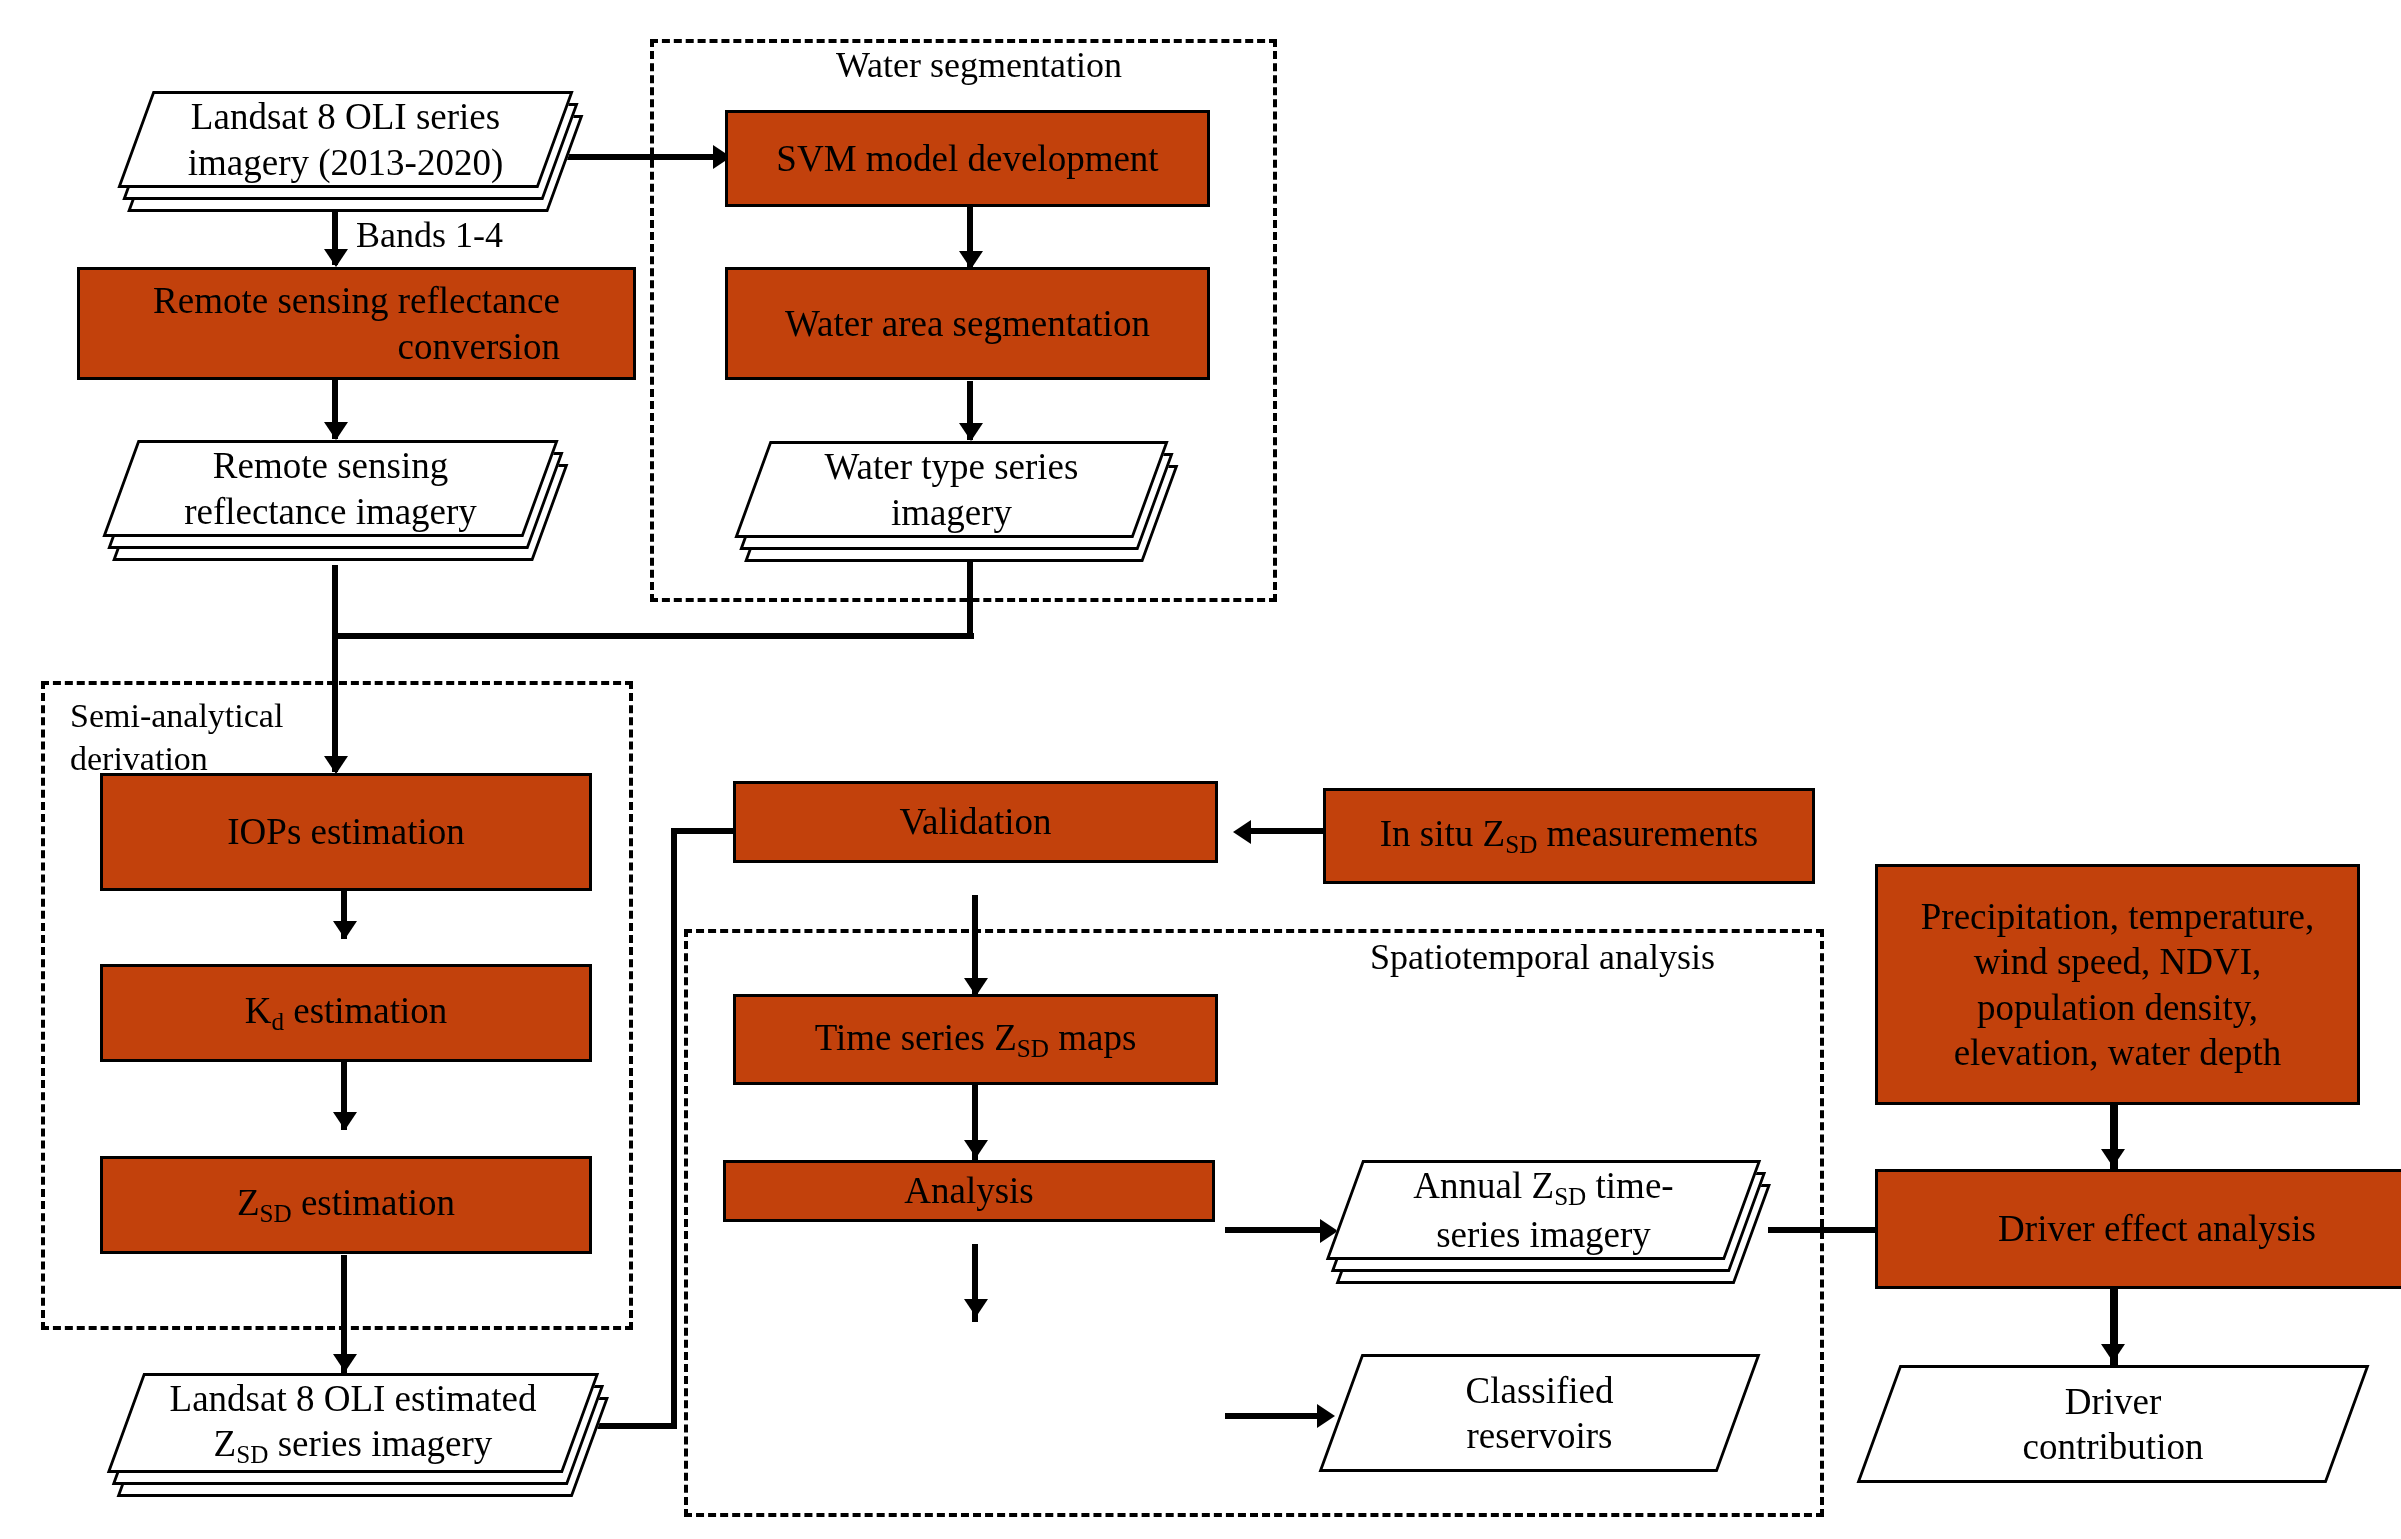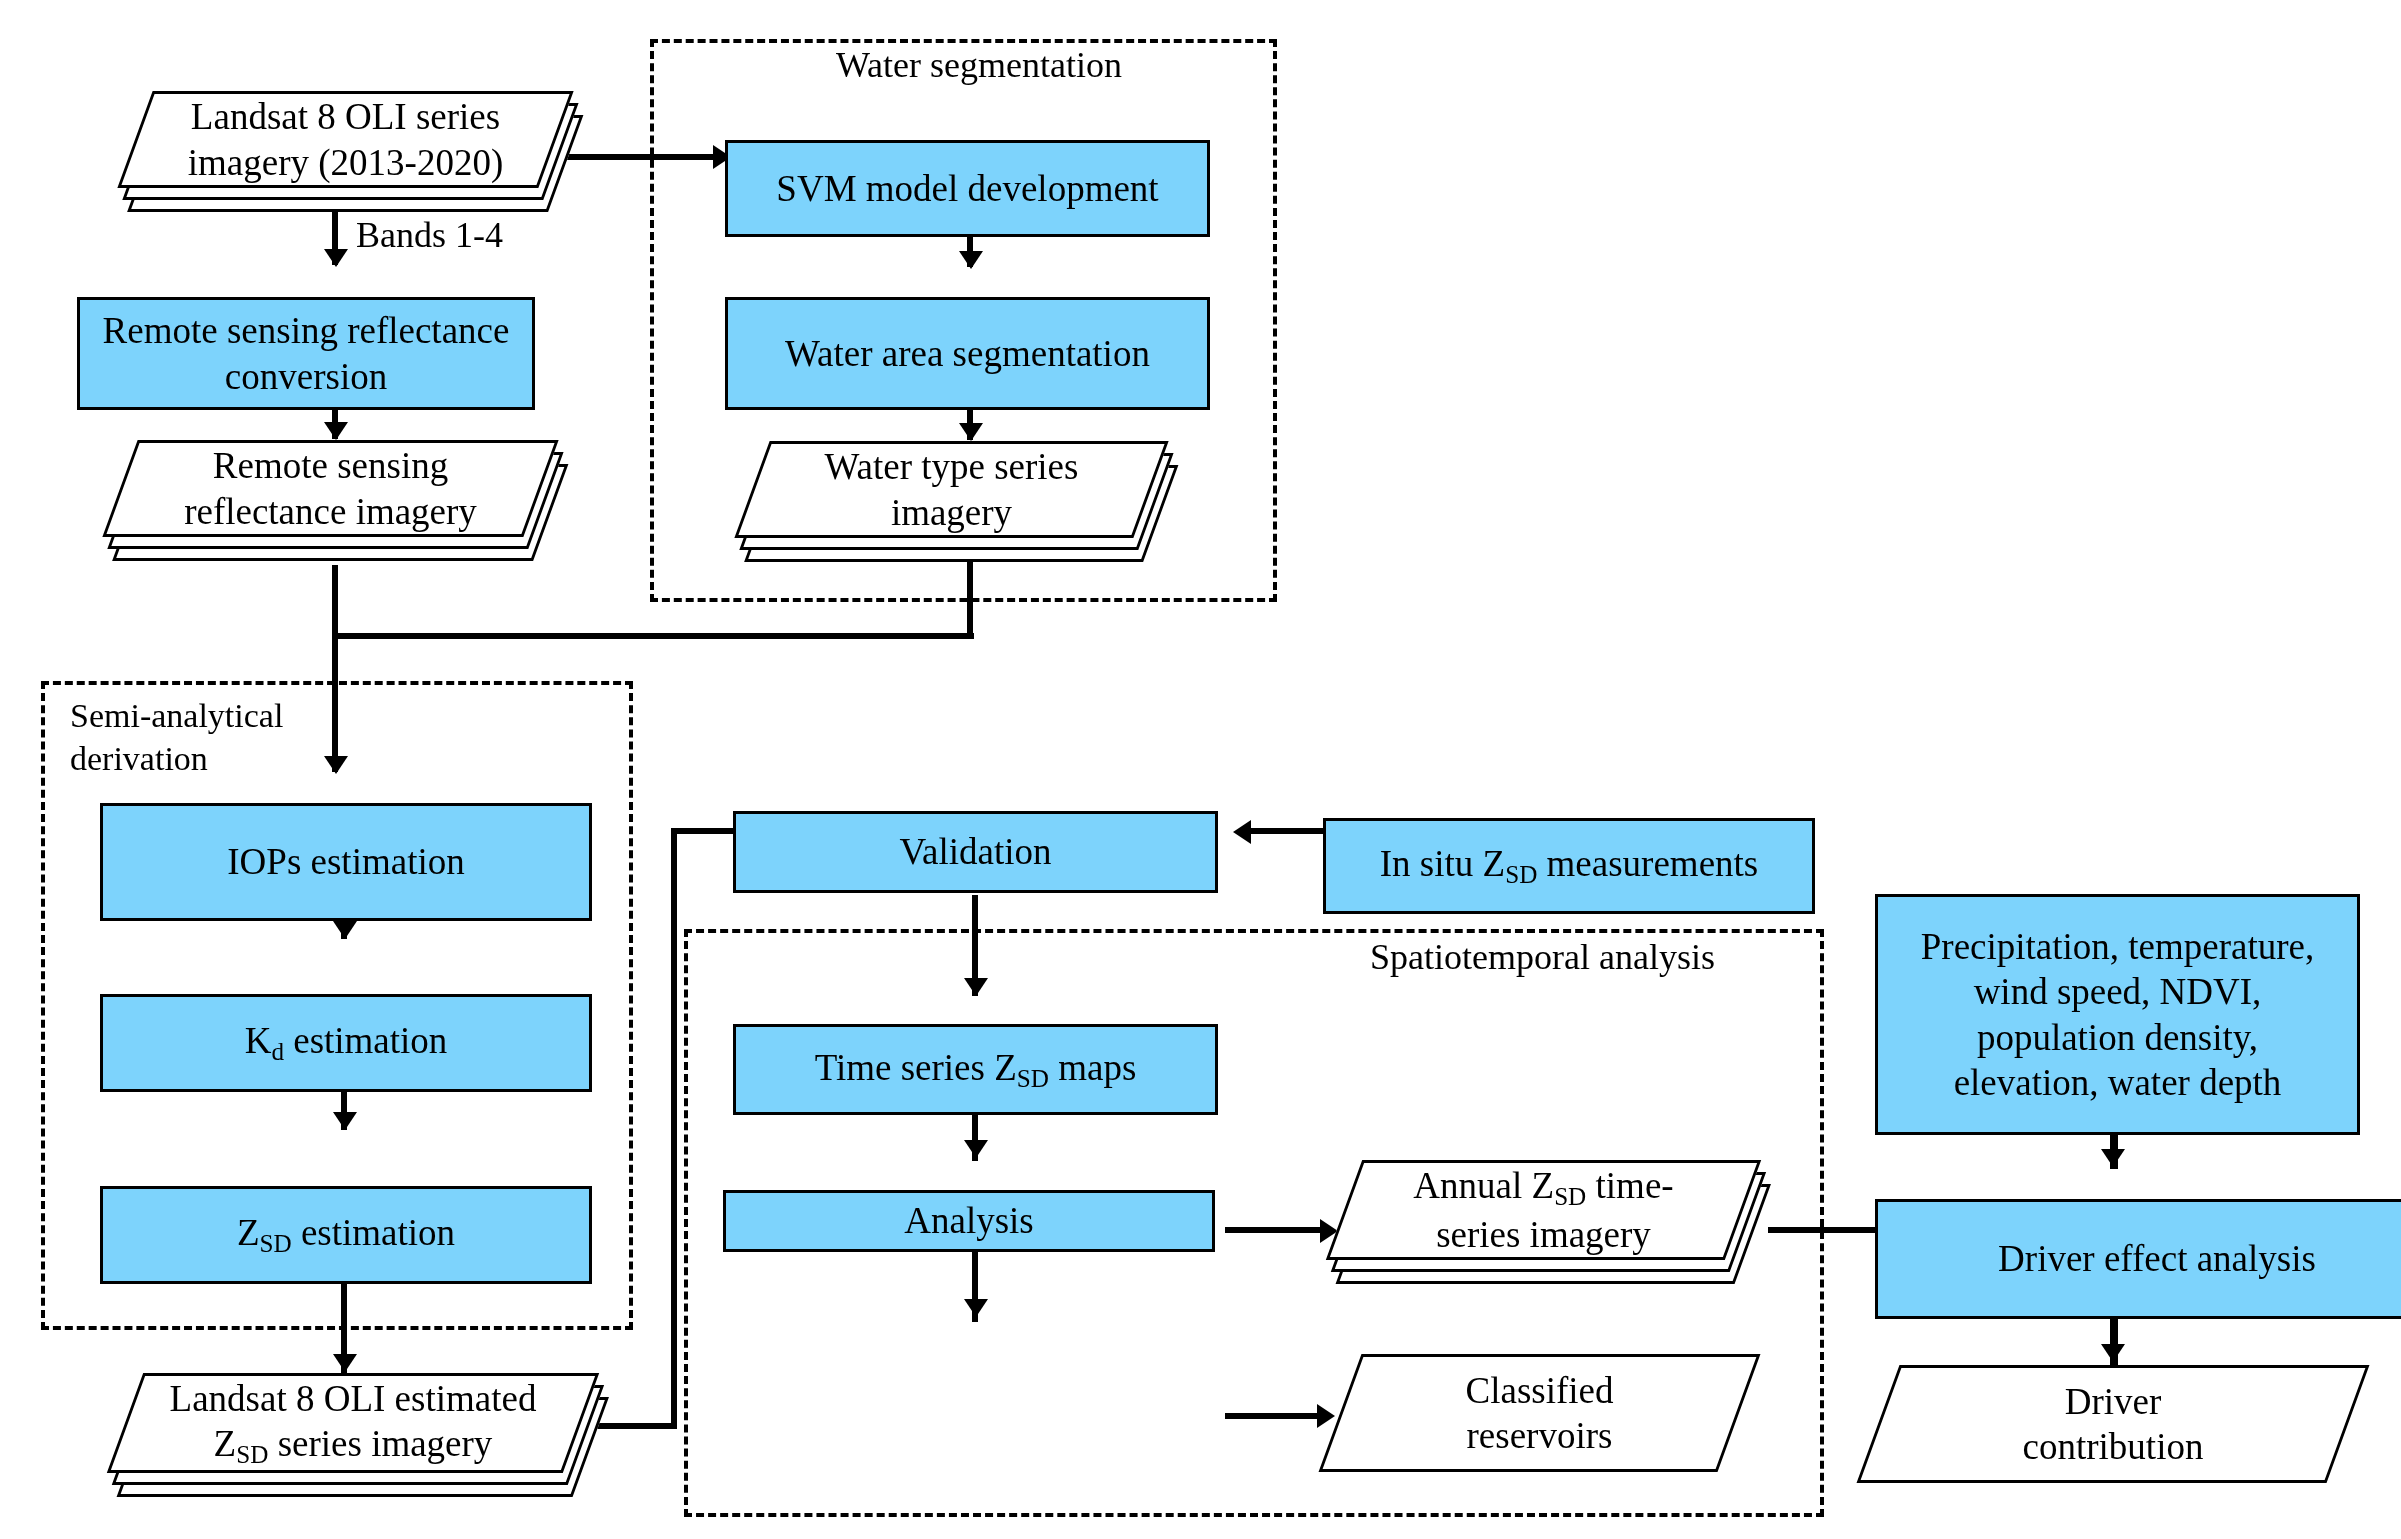--- a/index.html
+++ b/index.html
@@ -2,21 +2,21 @@
 <html style="font-size:11.4px"><head>
 <meta charset="utf-8">
 <style>
   html,body{margin:0;padding:0;background:#ffffff;}
   #stage{position:relative;width:2401px;height:1540px;background:#fff;
          font-family:"Liberation Serif","DejaVu Serif",serif;color:#000;overflow:hidden;}
 
   
   .node{position:absolute;box-sizing:border-box;display:flex;align-items:center;justify-content:center;
         text-align:center;line-height:1.22;}
-  .rect{border:3.6px solid #000;background:#7dd3fc;margin-top:30px;}
+  .rect{border:3.6px solid #000;background:#c2410c;}
   .rect .lbl{padding:0 8.6px;}
 
   
   .para{position:absolute;}
   .para .sheet{position:absolute;left:0;top:0;width:100%;height:100%;
                background:#fff;border:3.6px solid #000;
                transform:skewX(-20deg);box-sizing:border-box;}
   .para .txt{position:absolute;left:0;top:0;width:100%;height:100%;
              display:flex;align-items:center;justify-content:center;text-align:center;
              line-height:1.22;z-index:6;}
@@ -128,21 +128,21 @@
     <div class="sheet s2"></div>
     <div class="sheet s1"></div>
     <div class="txt">
       <div>
         <span>Landsat 8 OLI series</span><br>
         <span>imagery (2013-2020)</span>
       </div>
     </div>
   </div>
 
-  <div class="node rect f52" style="left:77px;top:267px;width:458px;height:113px;">
+  <div class="node rect f52" style="left:77px;top:267px;width:559px;height:113px;text-align:right;">
     <div class="lbl">
       <span>Remote sensing reflectance</span><br>
       <span>conversion</span>
     </div>
   </div>
 
   <div class="para stack f52" style="left:120px;top:440px;width:421px;height:97px;">
     <div class="sheet s3"></div>
     <div class="sheet s2"></div>
     <div class="sheet s1"></div>

